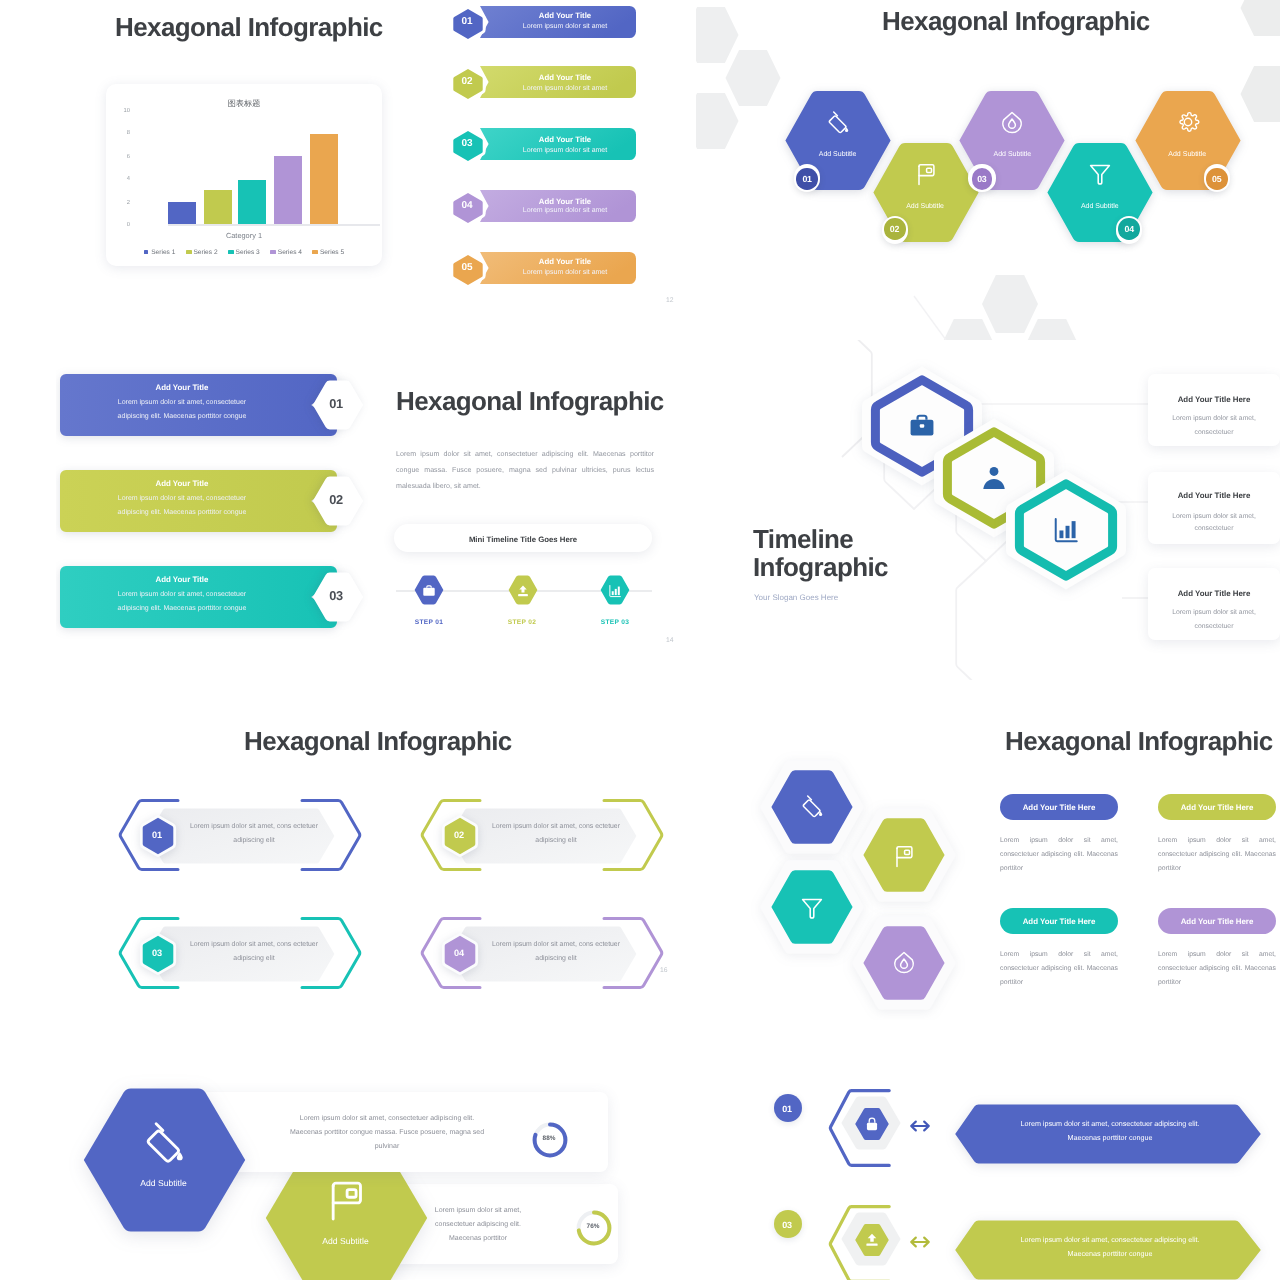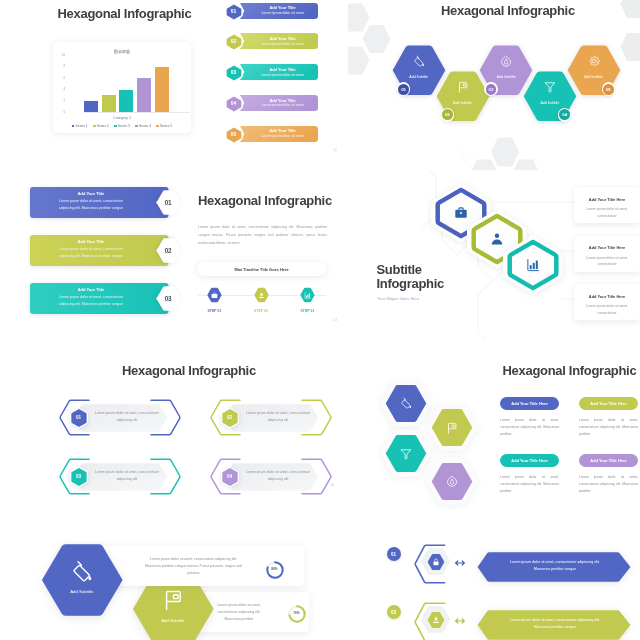--- a/index.html
+++ b/index.html
@@ -471,21 +471,21 @@
  <svg width="54" height="52" viewBox="0 0 54 52" style="position:absolute;left:0;top:0">
           <path d="M27,2.9 L48.9,15.6 a2.7,2.7 0 0 1 1.4,2.4 V34.0 a2.7,2.7 0 0 1 -1.4,2.4 L27,49.1 L5.1,36.4 a2.7,2.7 0 0 1 -1.4,-2.4 V18.0 a2.7,2.7 0 0 1 1.4,-2.4 Z" fill="none" stroke="#14bcaf" stroke-width="4.5" stroke-linejoin="round"></path>
         </svg>
  <svg style="position:absolute;left:20px;top:19px;color:#2b63a8" width="14" height="14" viewBox="0 0 24 24">
           <path d="M3.2,2.6 V20.4 a1.2,1.2 0 0 0 1.2,1.2 H21.2" fill="none" stroke="currentColor" stroke-width="1.7" stroke-linecap="round"></path>
           <rect x="6.4" y="12.4" width="3.4" height="6.6" fill="currentColor"></rect>
           <rect x="11.6" y="8.4" width="3.4" height="10.6" fill="currentColor"></rect>
           <rect x="16.8" y="4.4" width="3.4" height="14.6" fill="currentColor"></rect>
         </svg>
 </div>
-<div class="s4title" style="top:92.5px">Subtitle</div>
+<div class="s4title" style="top:92.5px">Timeline</div>
 <div class="s4title" style="top:107px">Infographic</div>
 <div class="s4slogan" style="top:126px">Your Slogan Goes Here</div>
 <div class="c4" style="left:226px;top:17px">
  <h4>Add Your Title Here</h4>
  <p>Lorem ipsum dolor sit amet, consectetuer</p>
 </div>
 <div class="c4" style="left:226px;top:65.5px">
  <h4>Add Your Title Here</h4>
  <p>Lorem ipsum dolor sit amet, consectetuer</p>
 </div>

